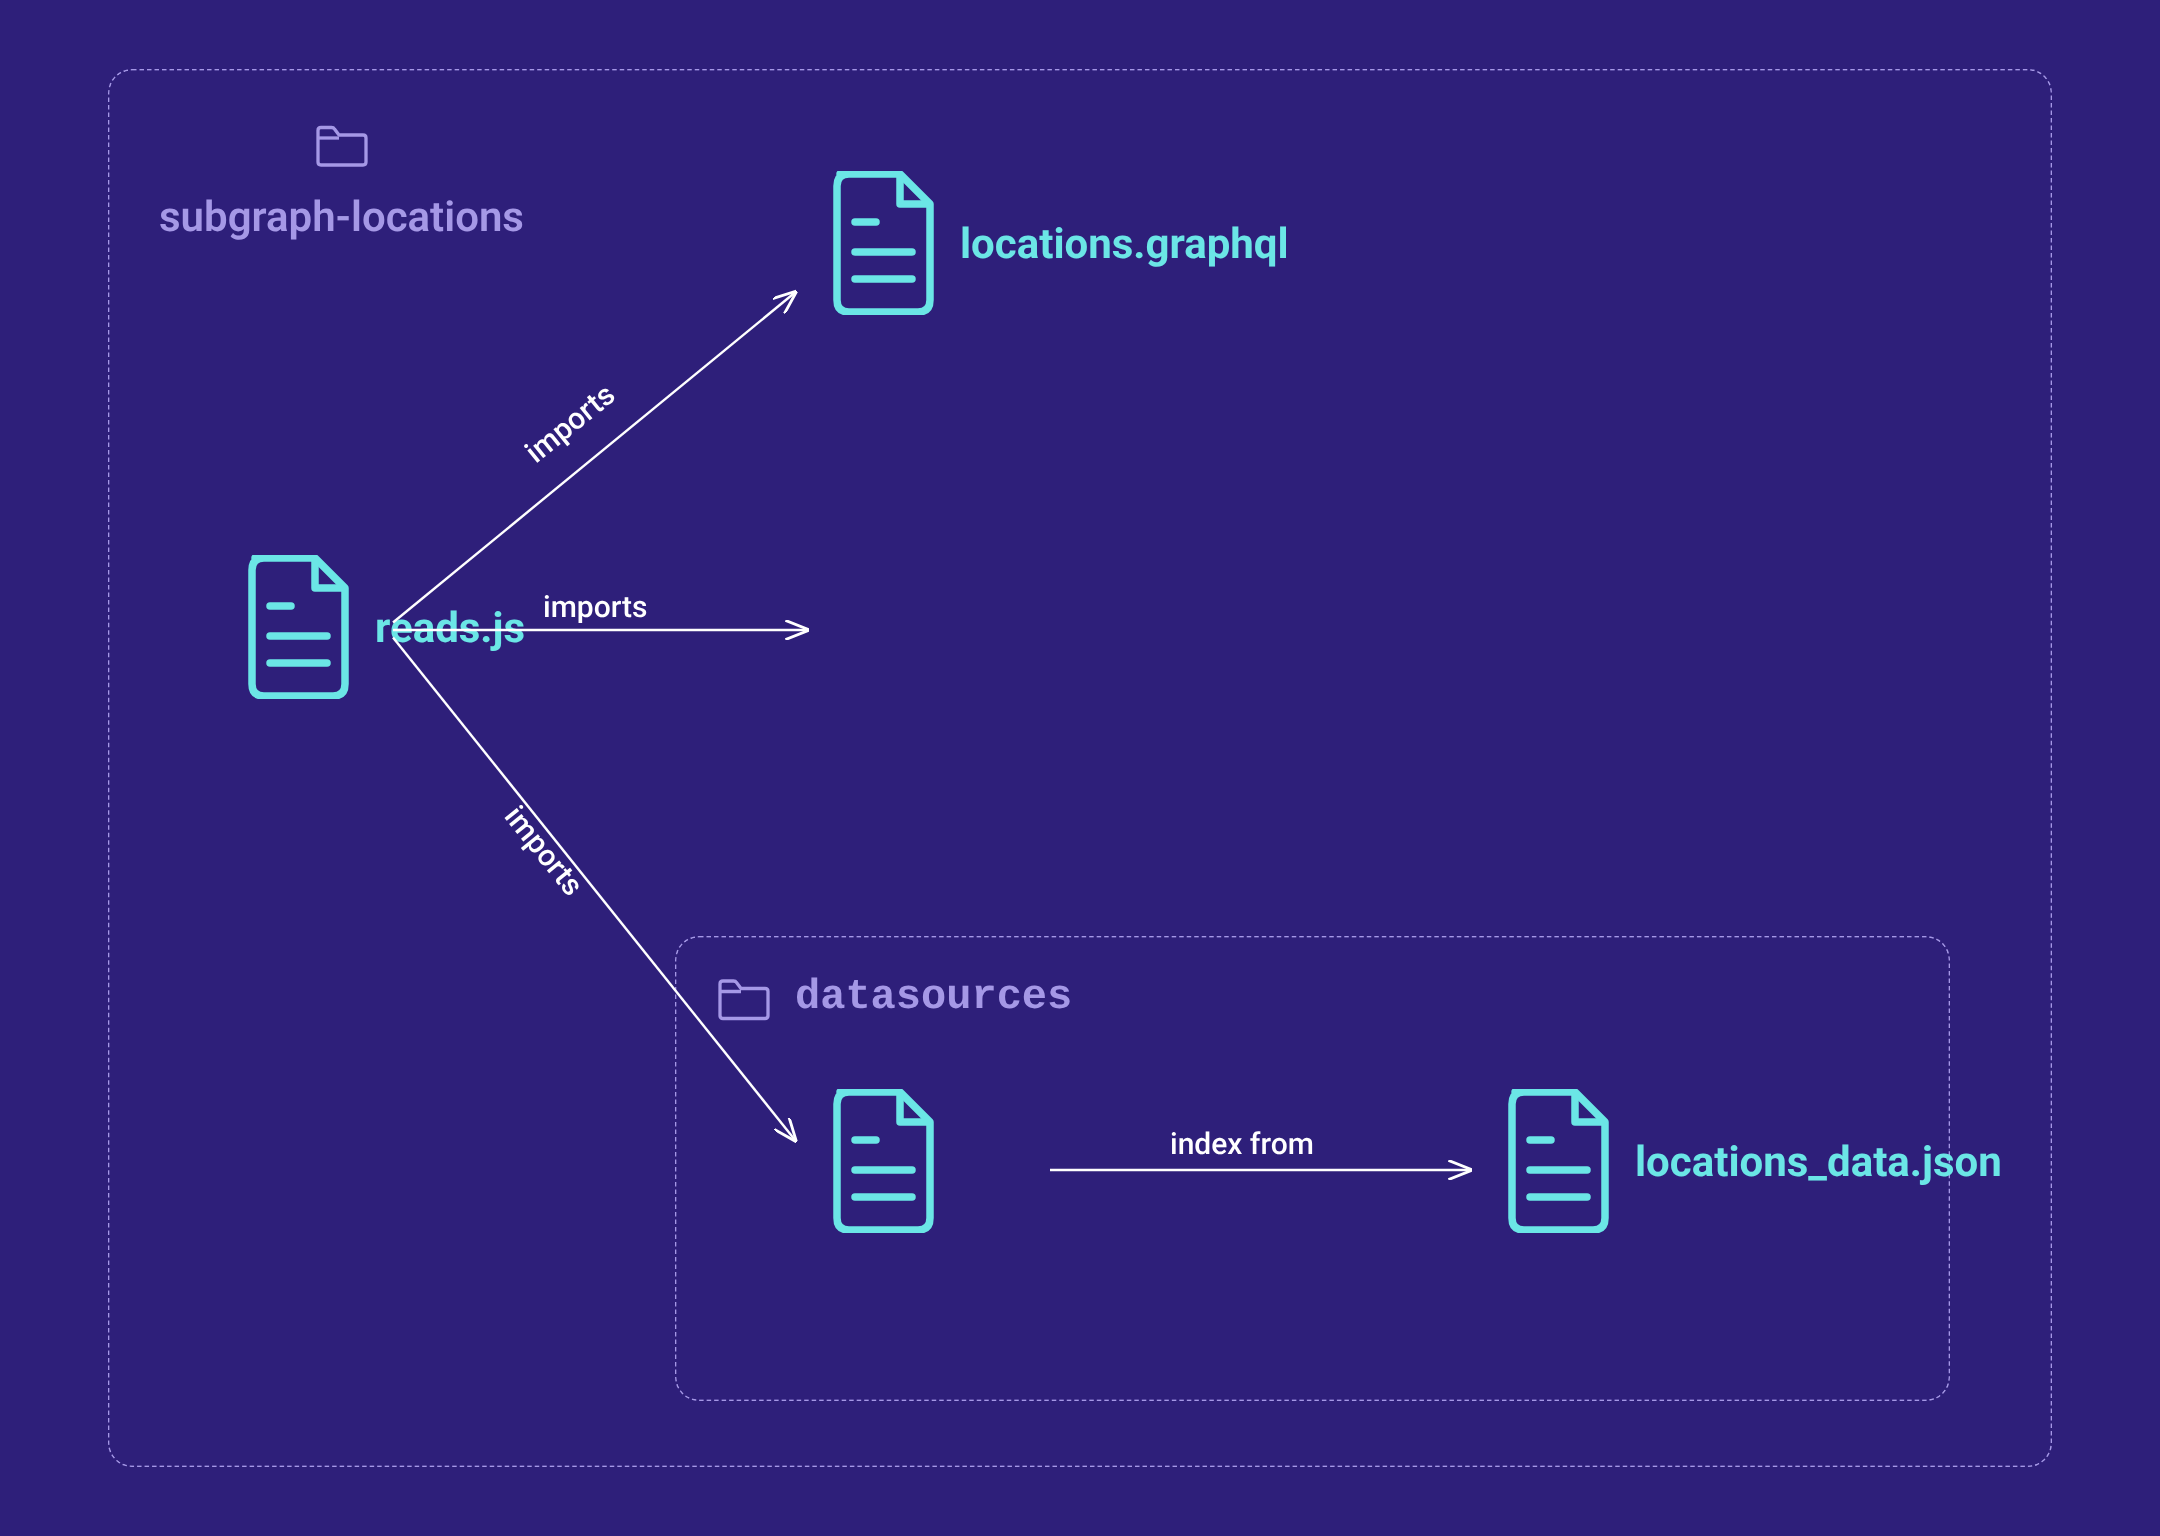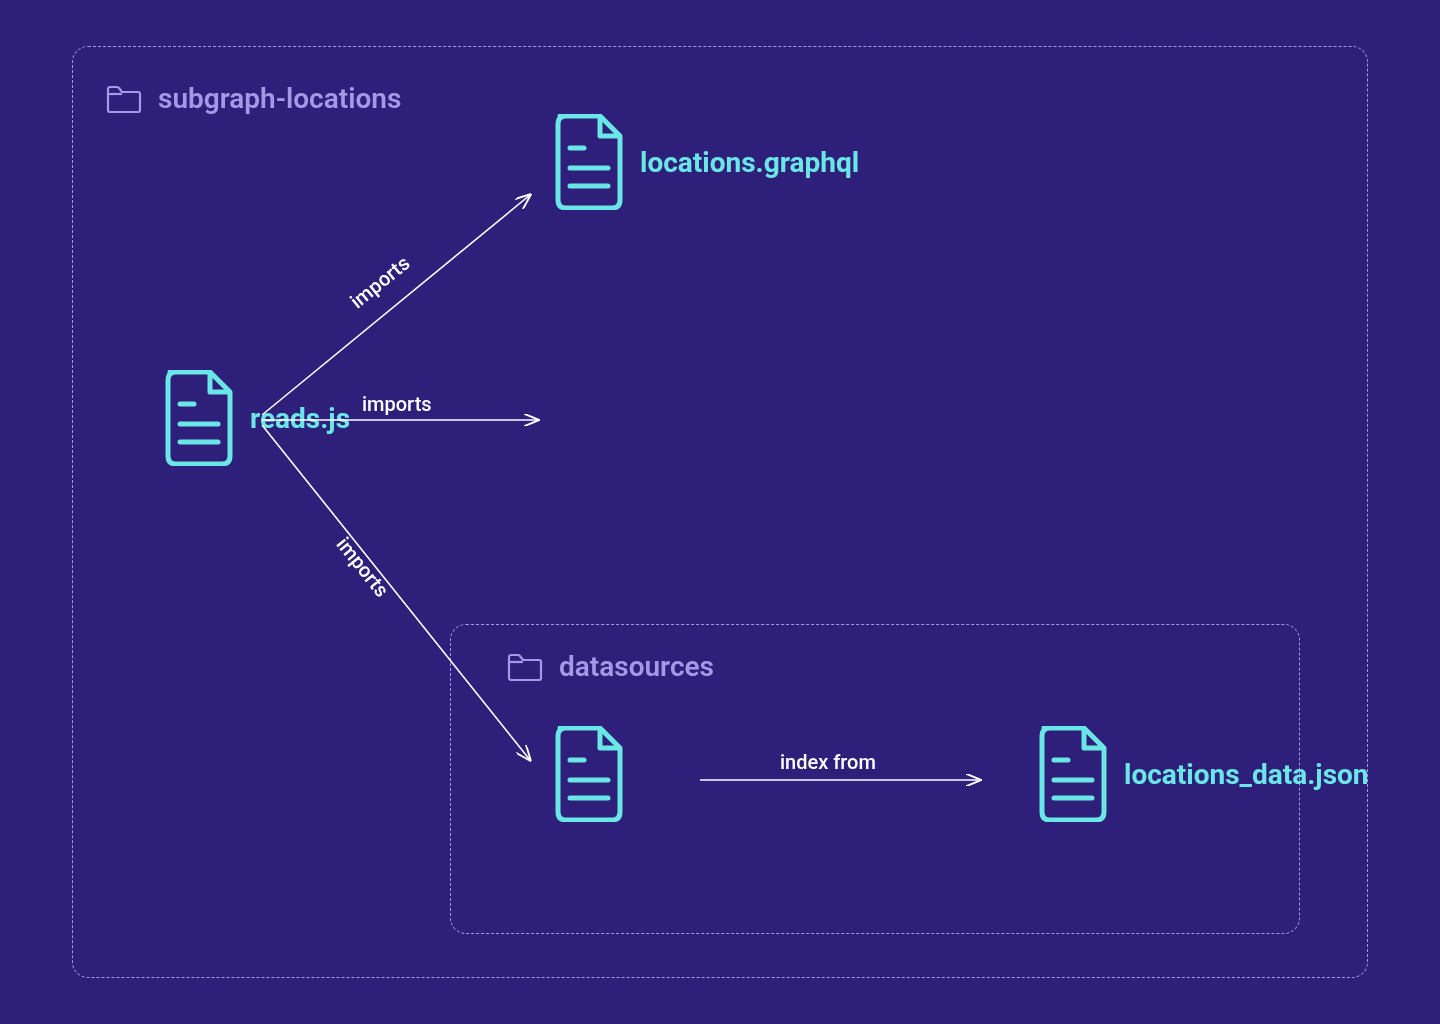--- a/index.html
+++ b/index.html
@@ -39,22 +39,22 @@
     border-radius: 16px;
     box-sizing: border-box;
   }
 
   .folder-header {
     position: absolute;
     display: flex;
     align-items: center;
     gap: 16px;
   }
-  .folder-header.outer { left: 106px; top: 82px; }
-  .folder-header.inner { left: 507px; top: 650px; }
+  .folder-header.outer { left: 106px; top: 82px; flex-direction: column; }
+  .folder-header.inner { left: 478px; top: 650px; font-family: Liberation Mono, monospace; }
 
   .folder-label {
     color: #a598e6;
     font-size: 28px;
     font-weight: 600;
   }
 
   .file-node {
     position: absolute;
     display: flex;
@@ -141,21 +141,21 @@
   <div class="file-node" style="left:550px; top:726px;">
     <svg class="file-svg" viewBox="0 0 78 96">
       <path d="M10 2 L50 2 L70 22 L70 86 Q70 94 62 94 L16 94 Q8 94 8 86 L8 10 Q8 2 16 2 Z" fill="none" stroke="#6be6e6" stroke-width="5" stroke-linejoin="round"></path>
       <path d="M50 2 L50 22 L70 22" fill="none" stroke="#6be6e6" stroke-width="5" stroke-linejoin="round"></path>
       <line x1="20" y1="34" x2="34" y2="34" stroke="#6be6e6" stroke-width="5" stroke-linecap="round"></line>
       <line x1="20" y1="54" x2="58" y2="54" stroke="#6be6e6" stroke-width="5" stroke-linecap="round"></line>
       <line x1="20" y1="72" x2="58" y2="72" stroke="#6be6e6" stroke-width="5" stroke-linecap="round"></line>
     </svg>
   </div>
 
-  <div class="file-node" style="left:1000px; top:726px;margin-left:34px;">
+  <div class="file-node" style="left:1000px; top:726px;">
     <svg class="file-svg" viewBox="0 0 78 96">
       <path d="M10 2 L50 2 L70 22 L70 86 Q70 94 62 94 L16 94 Q8 94 8 86 L8 10 Q8 2 16 2 Z" fill="none" stroke="#6be6e6" stroke-width="5" stroke-linejoin="round"></path>
       <path d="M50 2 L50 22 L70 22" fill="none" stroke="#6be6e6" stroke-width="5" stroke-linejoin="round"></path>
       <line x1="20" y1="34" x2="34" y2="34" stroke="#6be6e6" stroke-width="5" stroke-linecap="round"></line>
       <line x1="20" y1="54" x2="58" y2="54" stroke="#6be6e6" stroke-width="5" stroke-linecap="round"></line>
       <line x1="20" y1="72" x2="58" y2="72" stroke="#6be6e6" stroke-width="5" stroke-linecap="round"></line>
     </svg>
     <span class="file-label">locations_data.json</span>
   </div>
 

